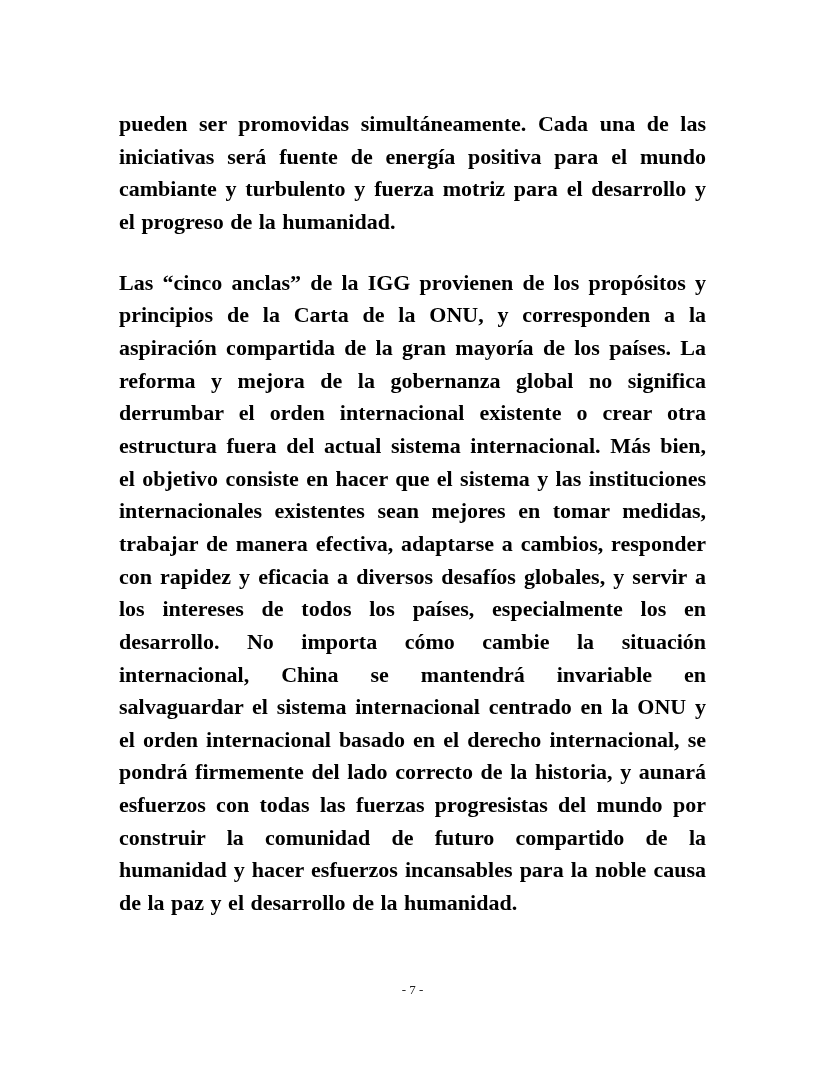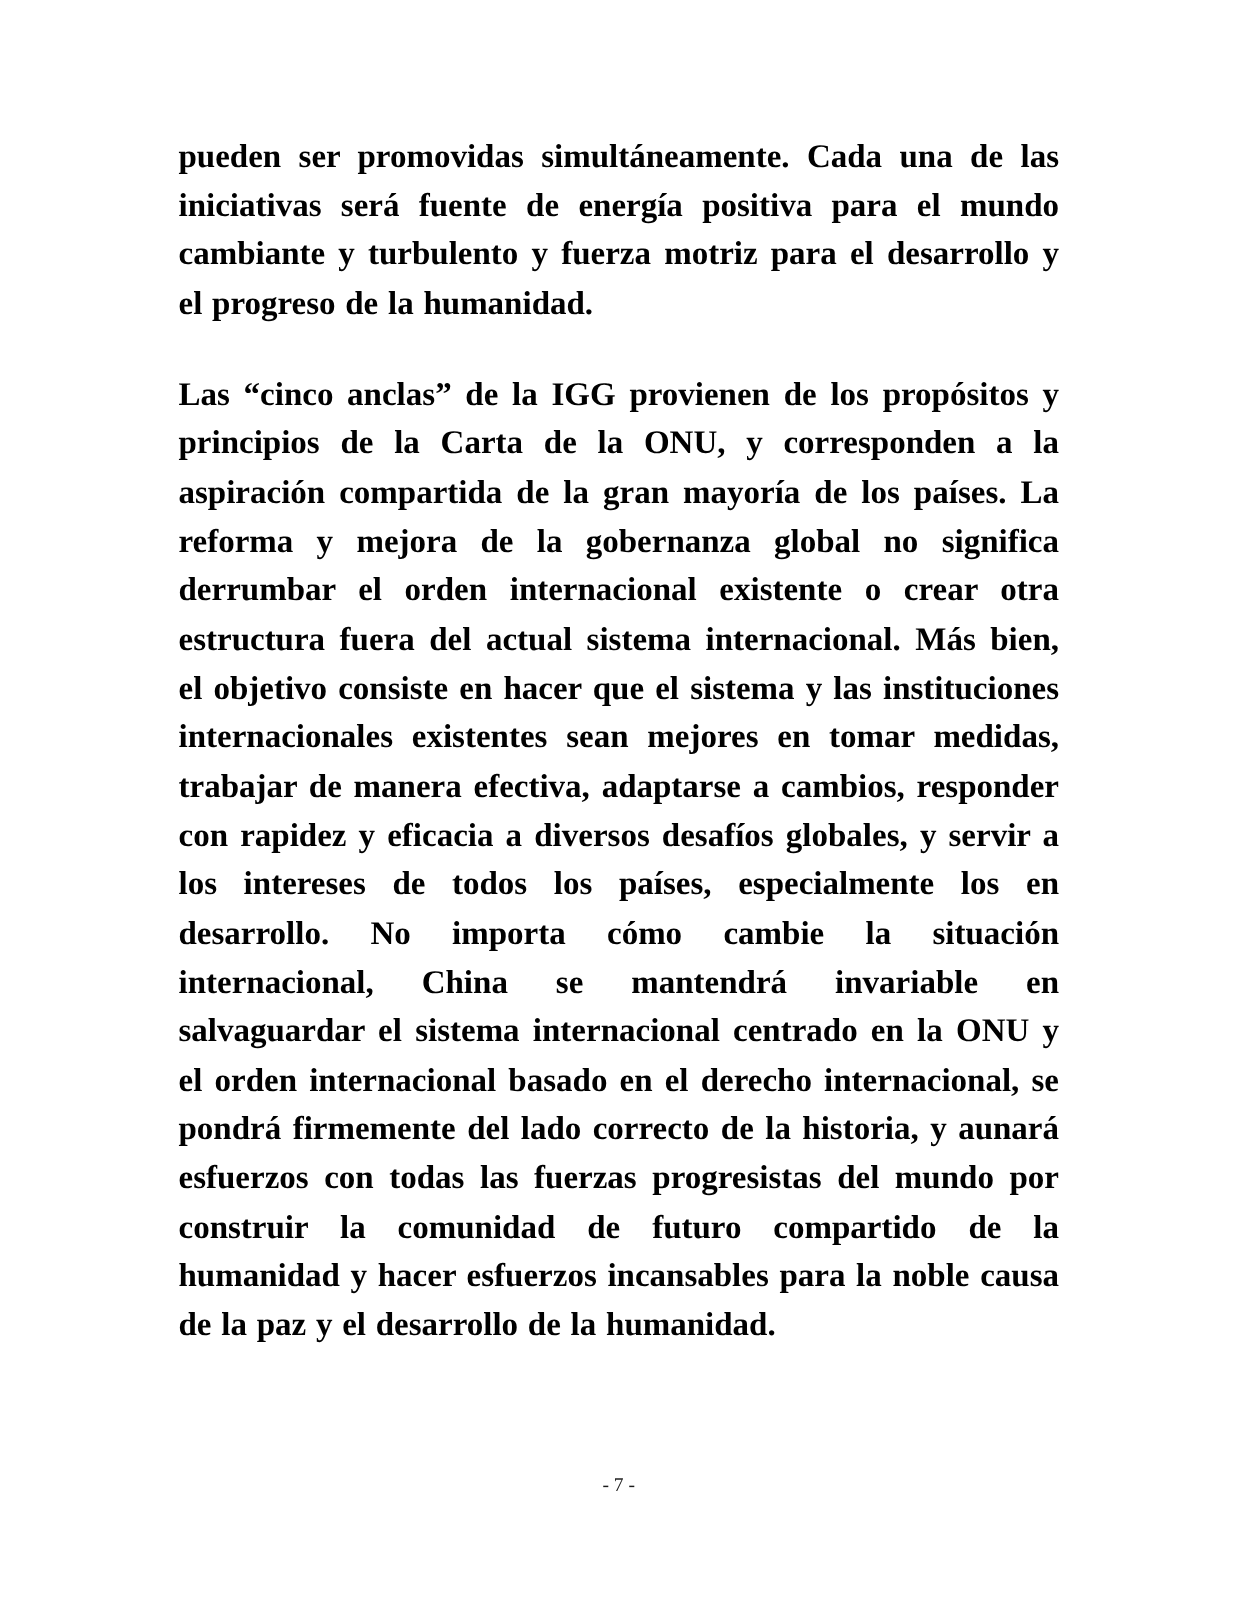--- a/index.html
+++ b/index.html
@@ -11,21 +11,21 @@
     position: relative;
     width: 825px;
     height: 1068px;
     background: #ffffff;
     overflow: hidden;
     font-family: "Liberation Serif", serif;
     color: #000000;
   }
   .content {
     position: absolute;
-    top: 88px;
+    top: 108px;
     left: 119px;
     width: 587px;
   }
   .content p {
     margin: 0;
     font-size: 22px;
     font-weight: 700;
     line-height: 1.485;
     text-align: justify;
     text-justify: inter-word;

